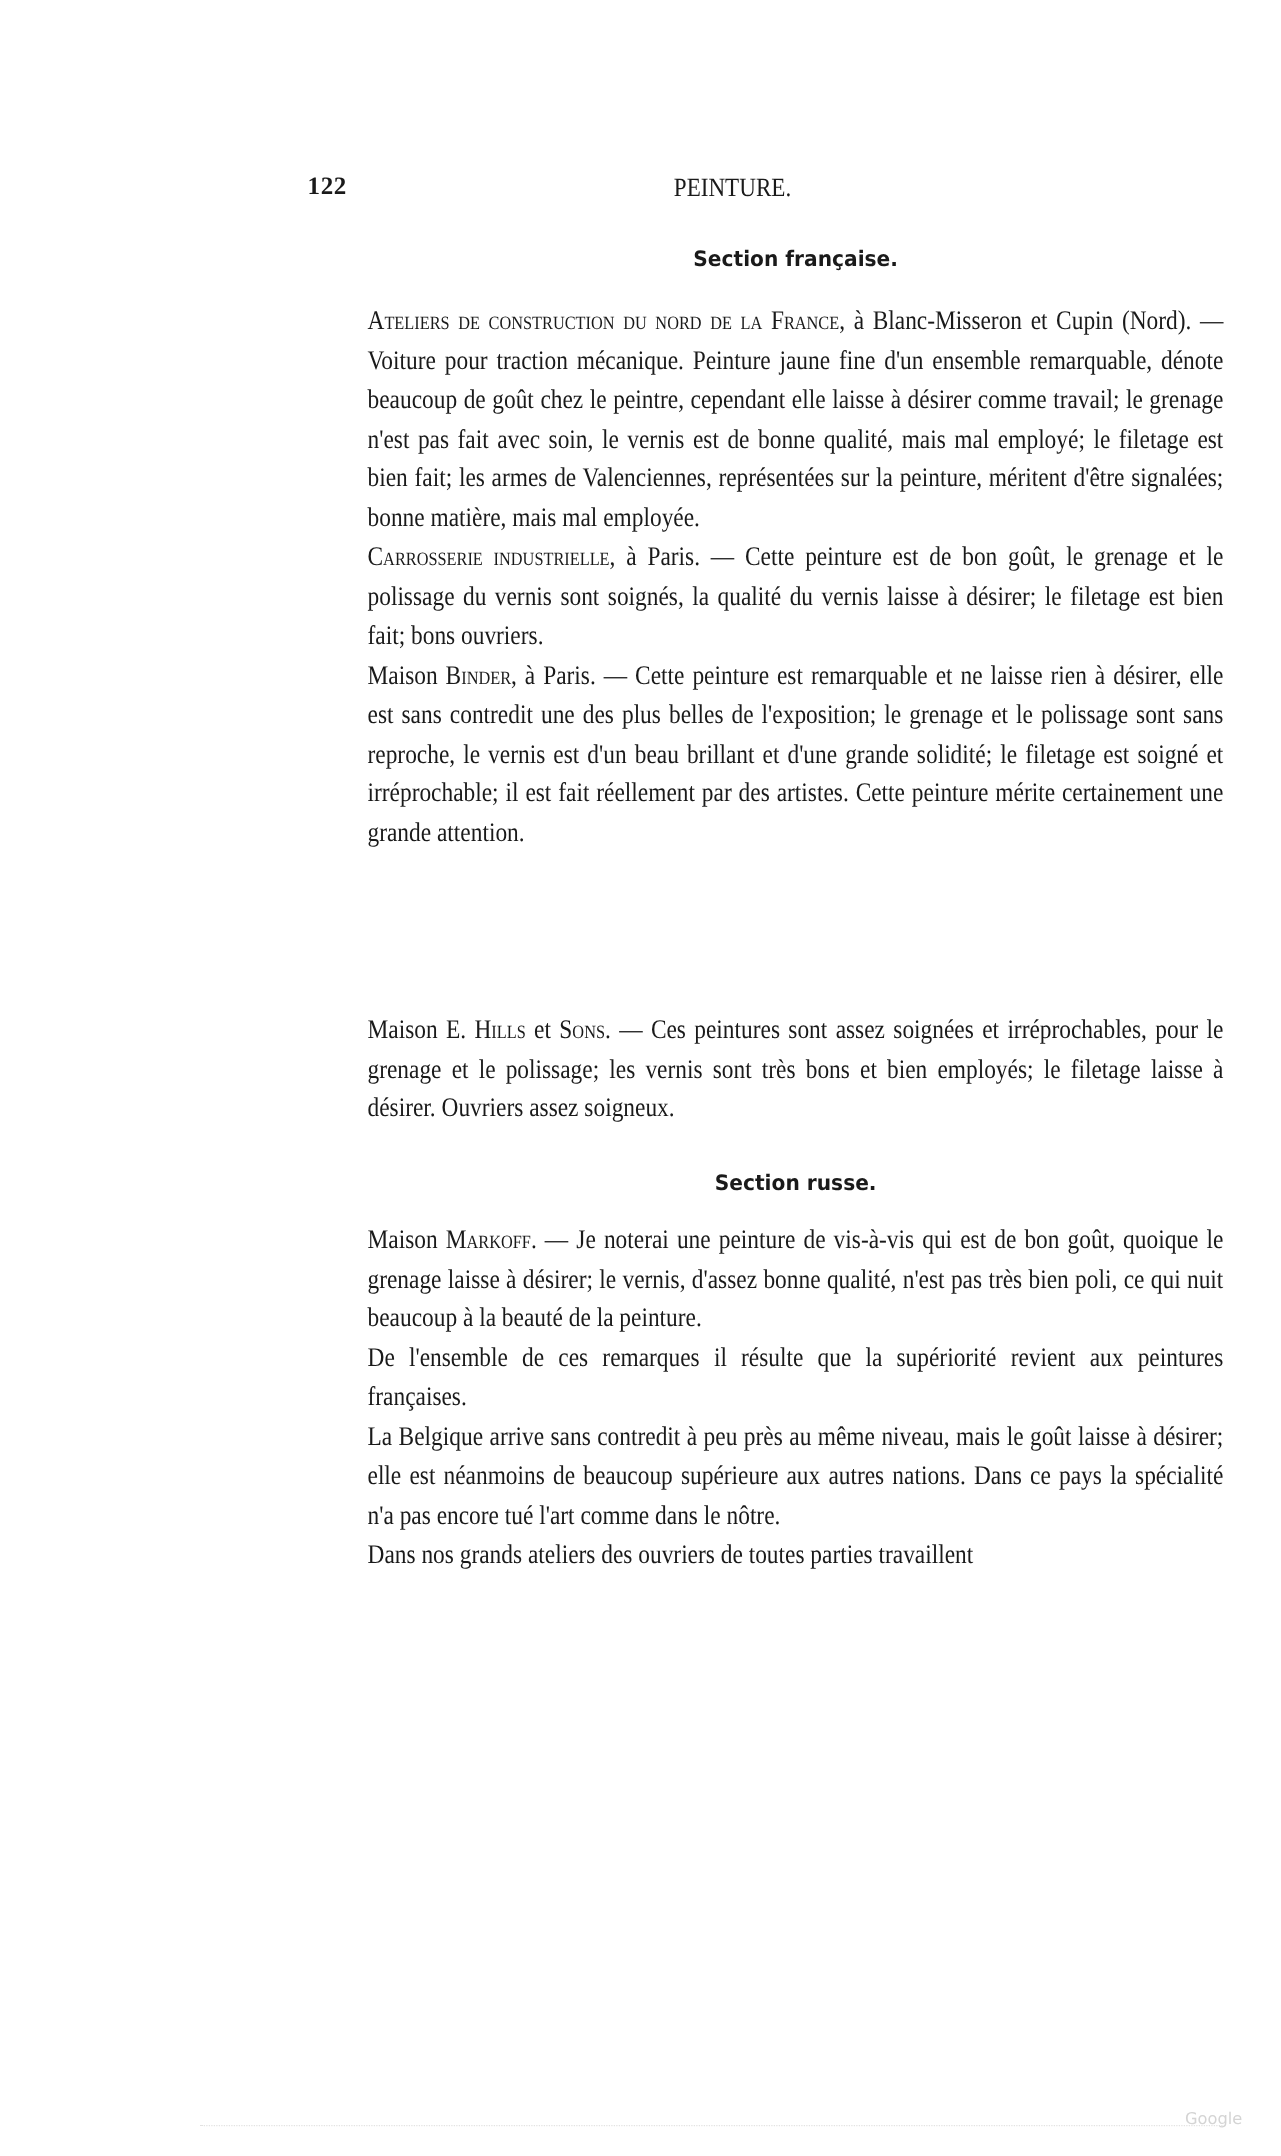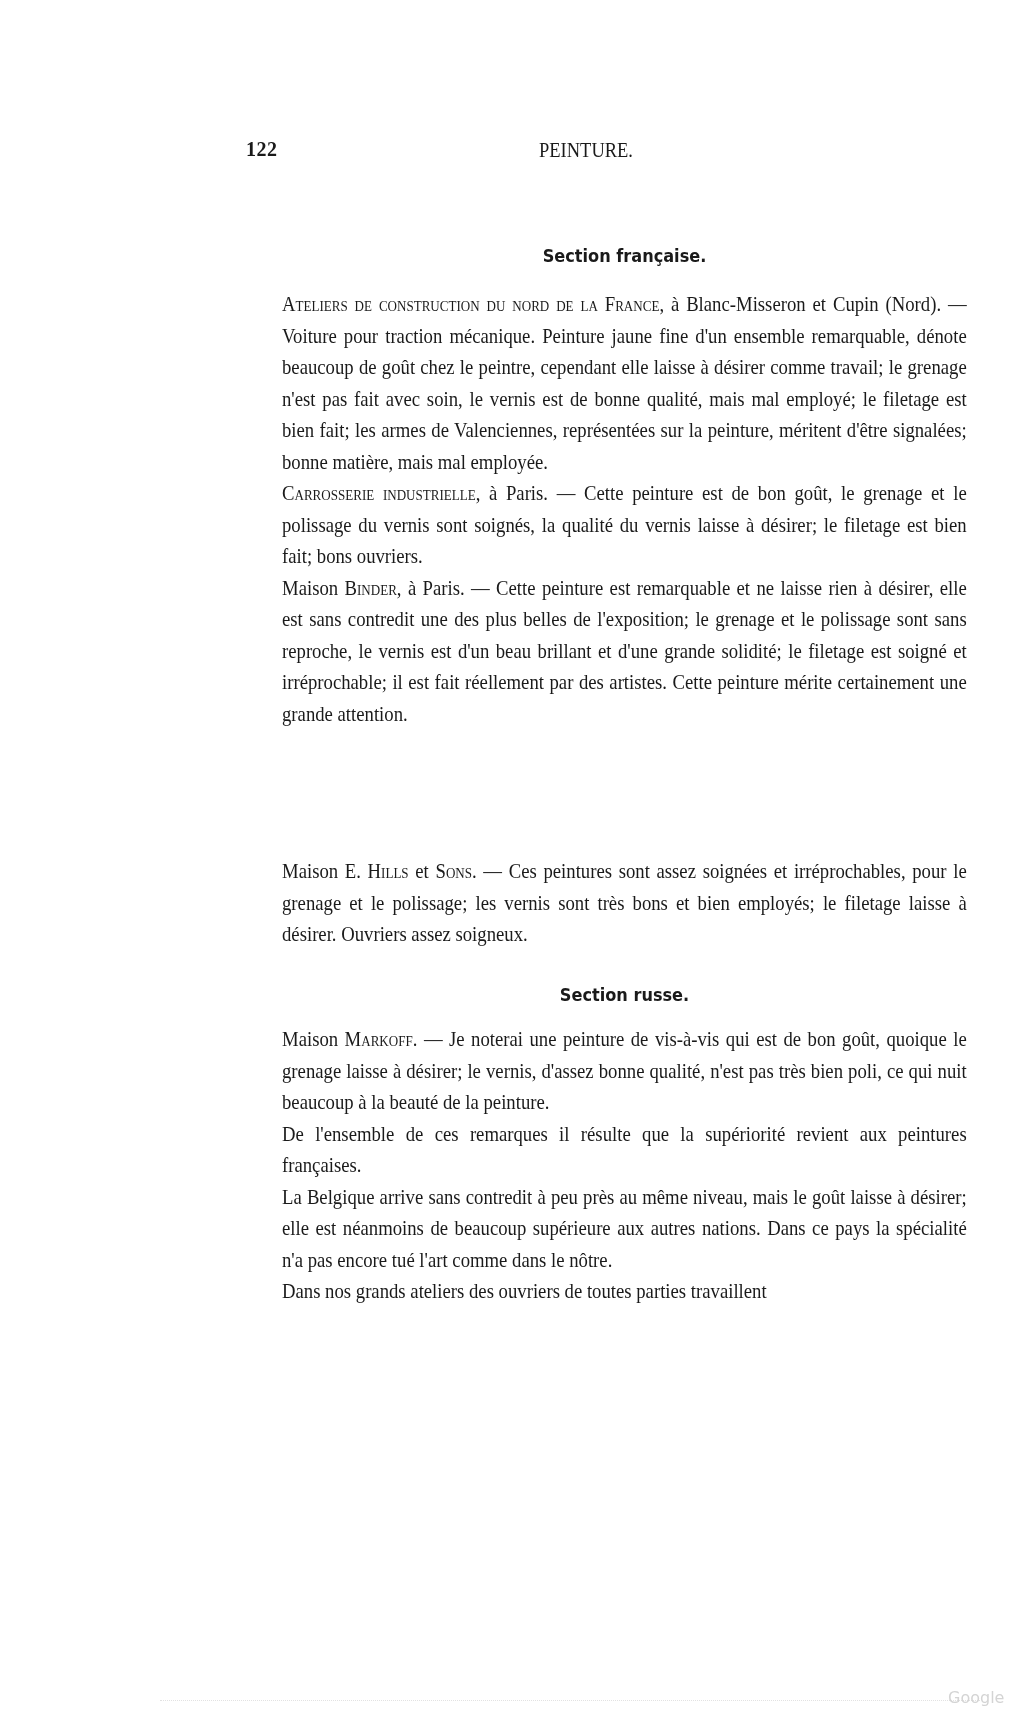--- a/index.html
+++ b/index.html
@@ -3,29 +3,29 @@
 <meta charset="utf-8">
 <style>
   html, body { margin: 0; padding: 0; background: #ffffff; }
   body { width: 1025px; height: 1725px; position: relative; overflow: hidden;
          font-family: "Liberation Serif", "DejaVu Serif", serif; color: #1a1a1a; }
   .page { position: absolute; left: 0; top: 0; width: 1025px; height: 1725px; }
   .running-head { position: absolute; top: 138px; left: 246px; width: 700px; height: 30px; }
   .page-number { position: absolute; left: 0; top: 0; font-size: 20px; font-weight: bold; letter-spacing: 0.5px; }
   .running-title { position: absolute; left: 0; width: 680px; top: 0; text-align: center; font-size: 21px;
                    transform: scaleX(0.88); transform-origin: center; }
-  .text-block { position: absolute; left: 282px; width: 685px; margin-top: 48px; }
+  .text-block { position: absolute; left: 294px; width: 685px; }
   .section-heading { font-family: "DejaVu Sans", sans-serif; font-weight: bold; font-size: 17px;
                      text-align: center; margin: 0; transform: scaleX(0.95); }
   .para { margin: 0; font-size: 21.5px; line-height: 31.5px; text-align: justify; text-indent: 2px;
           transform: scaleX(0.87); transform-origin: left; width: 787px; }
   .sc { font-variant: small-caps; }
   .footer-noise { position: absolute; top: 1700px; left: 160px; width: 820px; height: 1px; border-top: 1px dotted #e2e2e2; }
   .watermark { position: absolute; top: 1688px; left: 948px; font-family: "DejaVu Sans", sans-serif;
-               font-size: 16px; color: #d4d4d4; }
+               font-size: 13px; color: #d4d4d4; }
 </style>
 </head>
 <body>
 
 <div class="page">
 
   <div class="running-head">
     <span class="page-number">122</span>
     <div class="running-title">PEINTURE.</div>
   </div>

